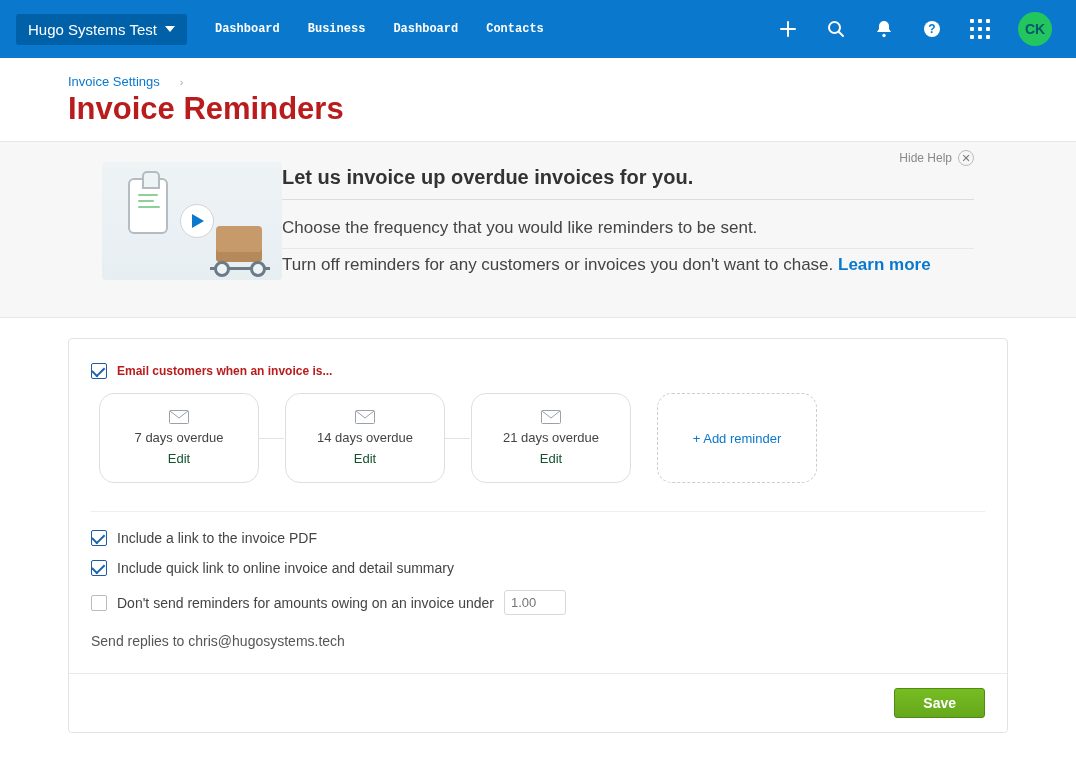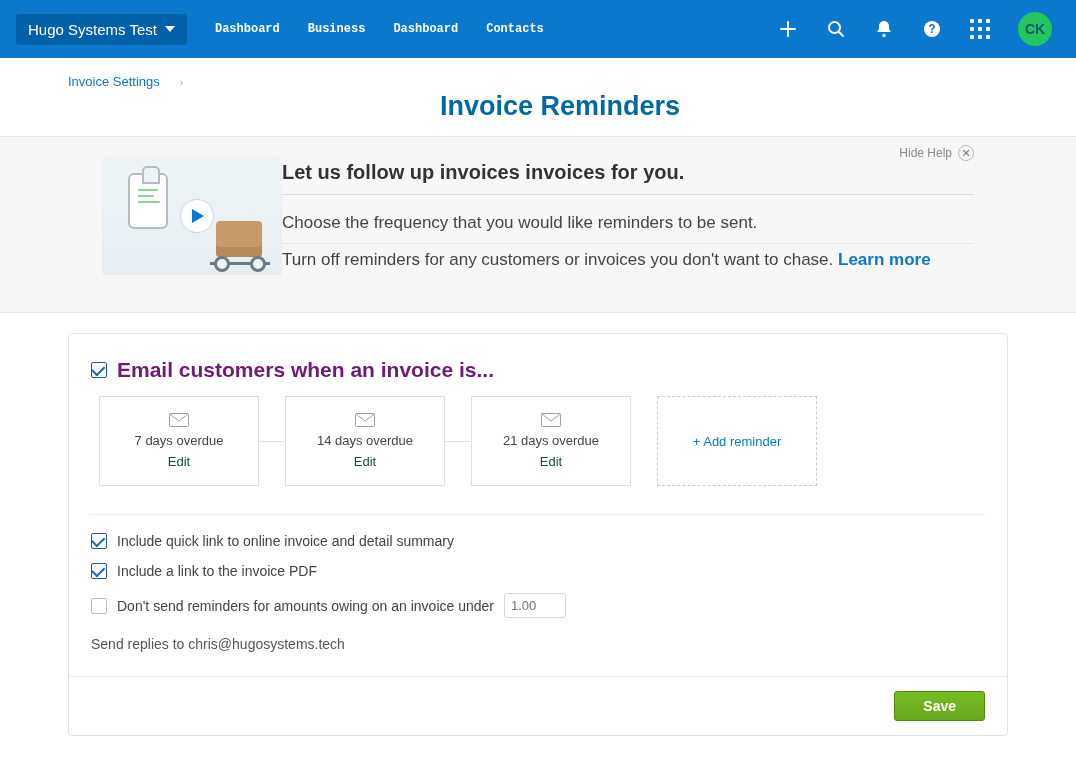--- a/index.html
+++ b/index.html
@@ -74,25 +74,24 @@
     padding: 0 24px 0 0;
     margin-left: 68px;
   }
   .breadcrumb {
     font-size: 13px;
     color: #0a78cc;
     display:flex; align-items:center; gap:20px;
   }
   .breadcrumb .chev { color:#aaa; font-size:11px; }
   .page-title {
-    font-size: 27px;
+    font-size: 31px;
     font-weight: 700;
-    color: #0369a1;
+    color: #b91c1c;
     margin-top: 2px;
-    text-align: center;
   }
 
   
   .help-wrap {
     background: #f7f7f7;
     border-bottom: 1px solid #e8e8e8;
     padding: 20px 0 32px 0;
   }
   .help-inner {
     max-width: 1008px;
@@ -150,21 +149,21 @@
   .card {
     max-width: 940px;
     margin: 0 auto;
     border:1px solid #e1e4e7;
     border-radius:4px;
     background:#fff;
     padding:24px 22px 18px;
   }
   .section-title {
     display:flex; align-items:center; gap:10px;
-    font-size:21px; font-weight:700; color:#701a75; margin-bottom:14px;
+    font-size:12px; font-weight:700; color:#b91c1c; margin-bottom:14px;
   }
 
   
   .chk {
     width:16px; height:16px; border:1.5px solid #1f5aa6;
     border-radius:2px; background:#fff;
     display:inline-flex; align-items:center; justify-content:center;
     flex-shrink:0; cursor:pointer;
   }
   .chk.checked::after {
@@ -173,21 +172,21 @@
     transform: rotate(-45deg) translate(0px,-1px);
   }
   .chk.unchecked { border-color:#bcbcbc; }
 
   .reminder-grid {
     display:flex; gap:26px; margin-bottom:28px;
     padding-left:8px;
   }
   .reminder-box {
     width:160px; height:90px;
-    border:1px solid #dcdfe2; border-radius:0;
+    border:1px solid #dcdfe2; border-radius:15px;
     display:flex; flex-direction:column; align-items:center; justify-content:center;
     gap:6px; font-size:13px; color:#444;
     position:relative;
   }
   .reminder-box .envelope { color:#9aa1a8; }
   .reminder-box .edit { color:#14532d; font-size:13px; cursor:pointer; }
   .reminder-add {
     border:1px dashed #c8cdd2;
     color:#0a78cc; cursor:pointer;
   }
@@ -343,21 +342,21 @@
       <div class="illus-box"></div>
       <div class="illus-cart"></div>
       <div class="play-btn">
         <svg width="12" height="14" viewBox="0 0 12 14">
             <path d="M0 0 L12 7 L0 14 Z" fill="#0a78cc"></path>
           </svg>
       </div>
     </div>
 
     <div class="help-text">
-      <h2>Let us follow up invoices invoices for you.</h2>
+      <h2>Let us invoice up overdue invoices for you.</h2>
       <p>Choose the frequency that you would like reminders to be sent.</p>
       <p>
         <span>Turn off reminders for any customers or invoices you don't want to chase. </span><a>Learn more</a>
       </p>
     </div>
   </div>
 </div>
 
 <div class="card-area">
   <div class="card">
@@ -396,25 +395,25 @@
       </div>
       <div class="reminder-box reminder-add">
         <span>+ Add reminder</span>
       </div>
     </div>
 
     <div class="divider"></div>
 
     <div class="opt-row">
       <span class="chk checked"></span>
-      <span>Include quick link to online invoice and detail summary</span>
+      <span>Include a link to the invoice PDF</span>
     </div>
     <div class="opt-row">
       <span class="chk checked"></span>
-      <span>Include a link to the invoice PDF</span>
+      <span>Include quick link to online invoice and detail summary</span>
     </div>
     <div class="opt-row">
       <span class="chk unchecked"></span>
       <span>Don't send reminders for amounts owing on an invoice under</span>
       <input class="amt-input" placeholder="1.00" style="">
     </div>
 
     <div class="replies">
       <span>Send replies to </span><span>chris@hugosystems.tech</span>
     </div>

